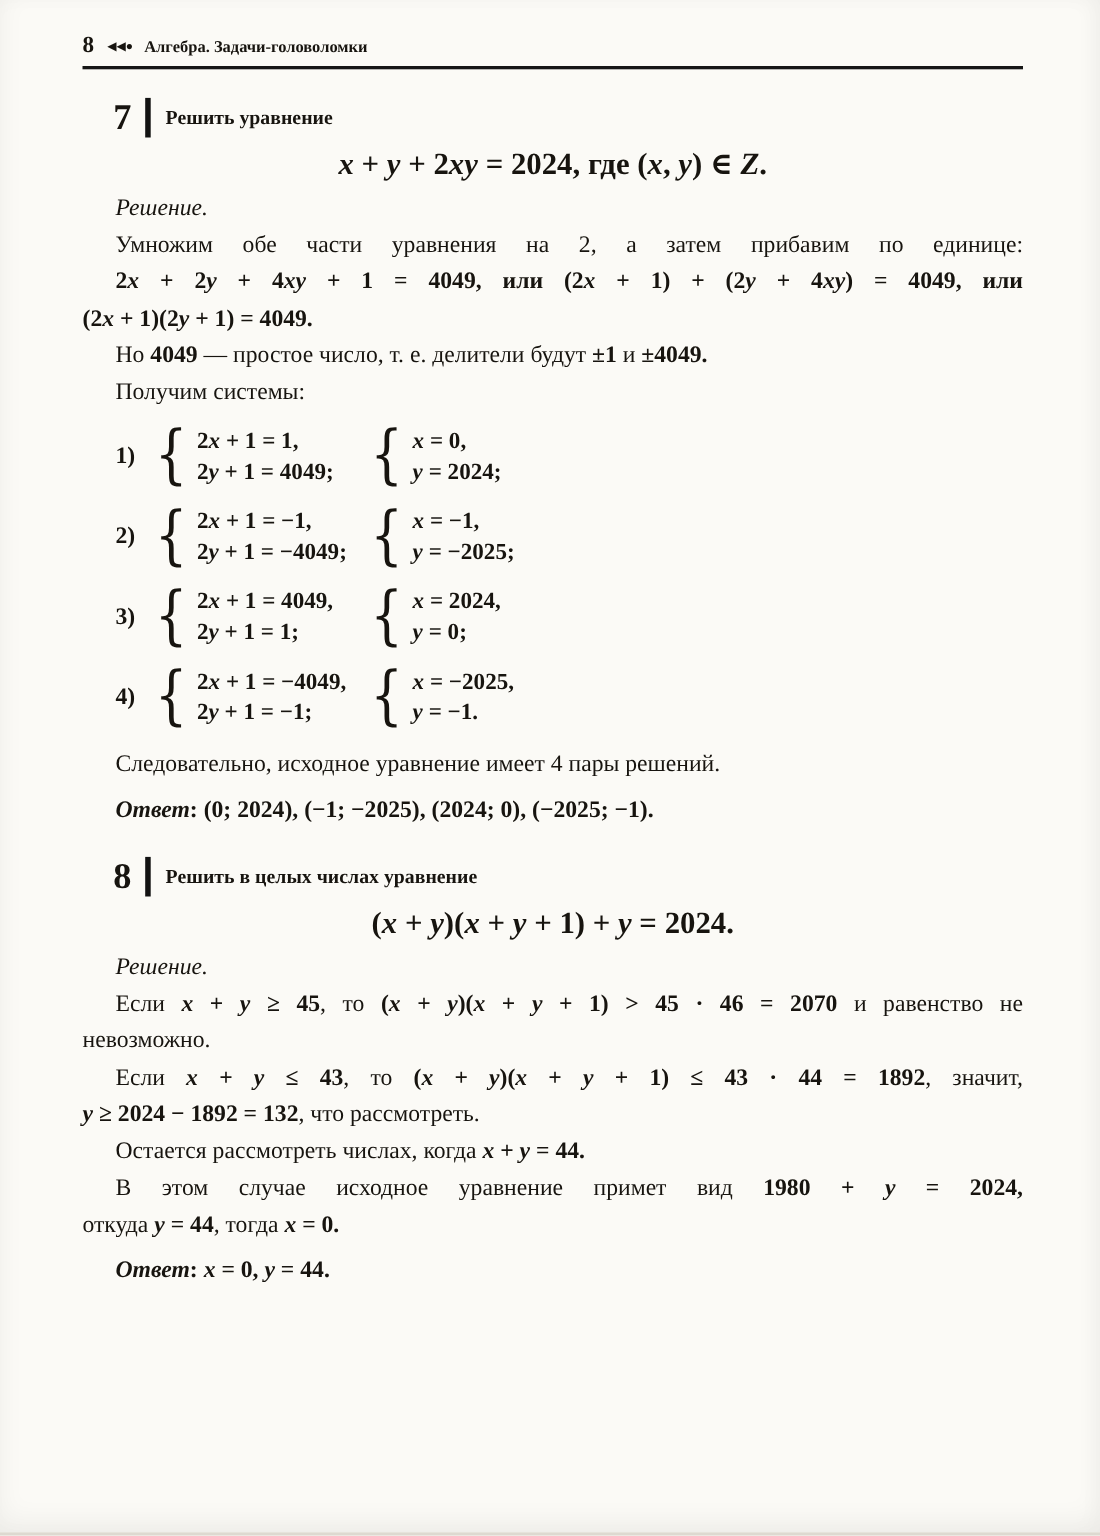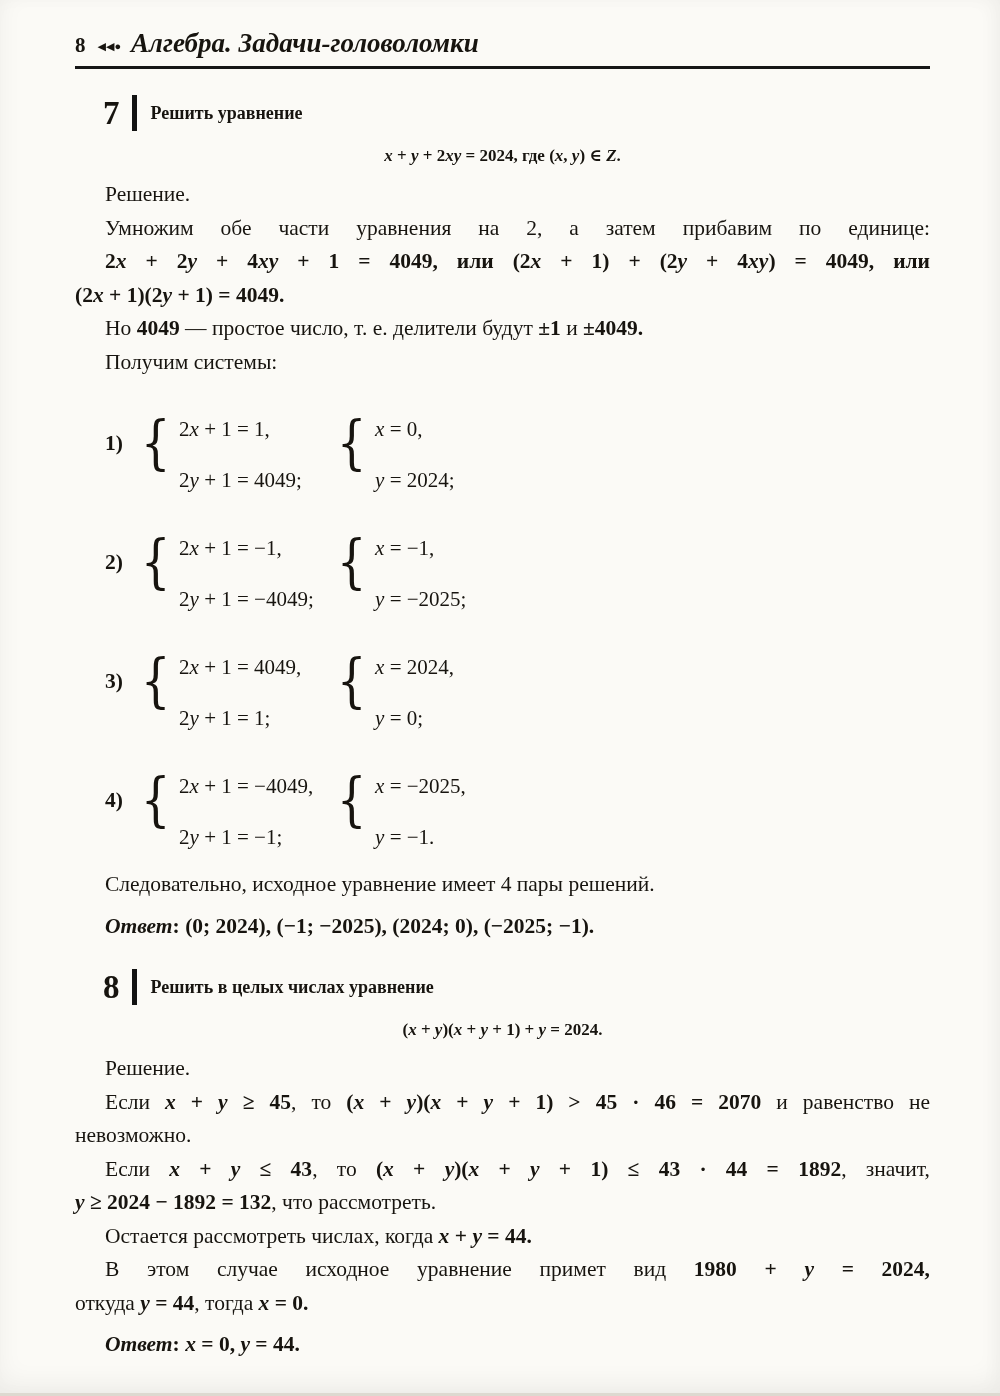--- a/index.html
+++ b/index.html
@@ -12,53 +12,53 @@
     background:#fbfaf6;
     color:#17140f;
     font-family:"Liberation Serif","DejaVu Serif",serif;
     box-shadow: inset 0 -10px 24px rgba(0,0,0,0.05), inset -6px 0 18px rgba(0,0,0,0.02);
     border-bottom:3px solid #ddd9d0;
     overflow:hidden;
   }
   .page-header { display:flex; align-items:baseline; }
   .pg-num { font-size:21px; font-weight:700; }
   .ornament { font-size:11px; margin:0 10px 0 12px; letter-spacing:0; position:relative; top:-2px; }
-  .header-title { font-size:27px; font-weight:700; font-style:italic; }
+  .header-title { font-size:15px; font-weight:700; }
   .header-rule { height:3px; background:#161616; margin-top:7px; }
 
   .problem { margin-top:26px; }
   .prob-head { display:flex; align-items:center; margin-left:28px; }
   .prob-num { font-size:33px; font-weight:700; line-height:1; }
   .prob-bar { width:5px; height:36px; background:#121212; margin:0 14px 0 12px; }
   .prob-title { font-size:18px; font-weight:700; }
-  .eq-center { text-align:center; font-size:17px; font-weight:700; margin:8px 0 6px 0; line-height:33px; }
+  .eq-center { text-align:center; font-size:28px; font-weight:700; margin:8px 0 6px 0; line-height:33px; }
 
   .line { font-size:21.5px; line-height:33.5px; }
   .line.indent { text-indent:30px; }
   .line.j { text-align:justify; text-align-last:justify; }
   .line.sp { margin-top:8px; }
 
   .sg-n { font-weight:400; }
   .sg-b { font-weight:700; }
-  .sg-i { font-weight:400; }
+  .sg-i { font-style:italic; font-weight:400; }
   .sg-ib { font-style:italic; font-weight:700; }
   .sg-m { font-weight:700;text-align:center; }
 
   .systems { margin-left:30px; }
   .system-row { display:flex; align-items:center; margin:13px 0 17px 0; }
   .sys-label { width:34px; font-size:21.5px; font-weight:700; flex:none; }
   .sys-group { display:flex; align-items:center; }
   .sys-group.first { width:196px; flex:none; }
   .brace {
     font-family:"DejaVu Serif",serif;
     font-size:52px; font-weight:400; line-height:1;
     transform:scaleY(1.12) scaleX(0.9);
     margin-right:7px; flex:none;
   }
-  .sys-eqs div { font-size:21px; font-weight:400; line-height:28px;margin-top:23px; }
+  .sys-eqs div { font-size:21px; font-weight:700; line-height:28px; }
 </style>
 </head>
 <body>
 
 <div class="page">
 
   <header class="page-header">
     <span class="pg-num">8</span>
     <span class="ornament">◀◀●</span>
     <span class="header-title">Алгебра. Задачи-головоломки</span>

